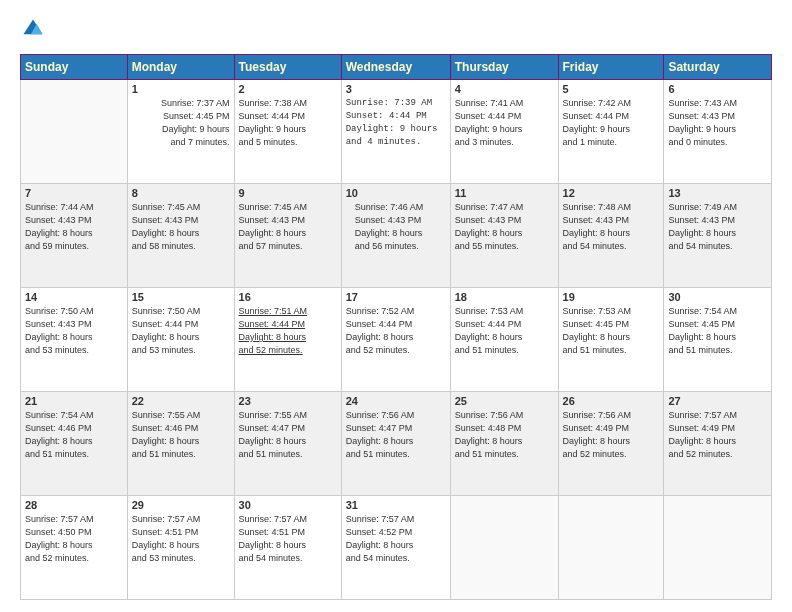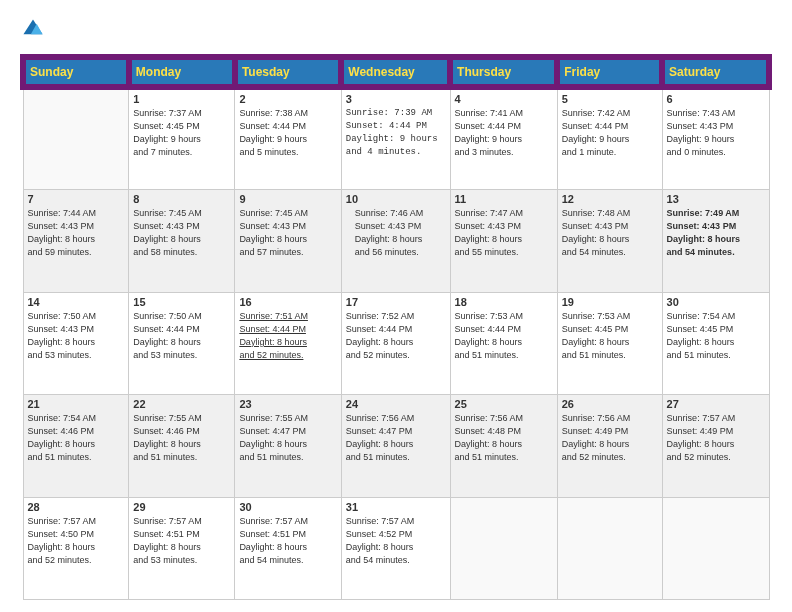--- a/index.html
+++ b/index.html
@@ -52,26 +52,26 @@
       font-size: 14px;
       color: #555;
     }
     .calendar {
       width: 100%;
       border-collapse: collapse;
       flex: 1;
     }
     .calendar th {
       background-color: #2979b8;
-      color: #fde047;
+      color: #fef9c3;
       font-size: 12px;
       font-weight: bold;
       padding: 5px 4px;
       text-align: left;
-      border: 6px solid #701a75;
+      border: 1px solid #701a75;
     }
     .calendar td {
       border: 1px solid #ccc;
       vertical-align: top;
       padding: 3px 4px;
       font-size: 9.5px;
       color: #333;
       width: 113px;
       height: 88px;
     }
@@ -129,21 +129,21 @@
           <th>Thursday</th>
           <th>Friday</th>
           <th>Saturday</th>
         </tr>
     </thead>
     <tbody id="calendar-body">
     <tr class="row-white">
           <td class="empty"></td>
           <td>
             <span class="day-num">1</span>
-            <div class="day-info" style="white-space: pre-line;">Sunrise: 7:37 AM
+            <div class="day-info" style="white-space: pre-line; text-align: right;">Sunrise: 7:37 AM
 Sunset: 4:45 PM
 Daylight: 9 hours
 and 7 minutes.</div>
           </td>
           <td>
             <span class="day-num">2</span>
             <div class="day-info" style="white-space: pre-line;">Sunrise: 7:38 AM
 Sunset: 4:44 PM
 Daylight: 9 hours
 and 5 minutes.</div>
@@ -215,21 +215,21 @@
           </td>
           <td>
             <span class="day-num">12</span>
             <div class="day-info" style="white-space: pre-line;">Sunrise: 7:48 AM
 Sunset: 4:43 PM
 Daylight: 8 hours
 and 54 minutes.</div>
           </td>
           <td>
             <span class="day-num">13</span>
-            <div class="day-info" style="white-space: pre-line; font-weight: bold;">Sunrise: 7:49 AM
+            <div class="day-info" style="white-space: pre-line;">Sunrise: 7:49 AM
 Sunset: 4:43 PM
 Daylight: 8 hours
 and 54 minutes.</div>
           </td>
         </tr>
         <tr class="row-white">
           <td>
             <span class="day-num">14</span>
             <div class="day-info" style="white-space: pre-line;">Sunrise: 7:50 AM
 Sunset: 4:43 PM

